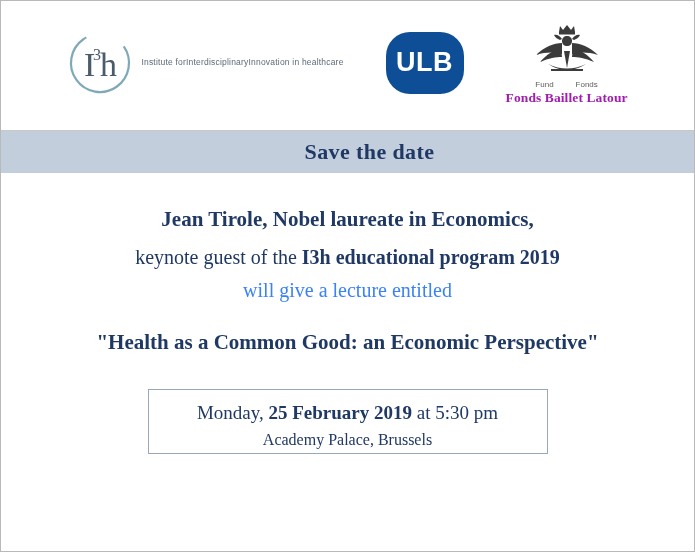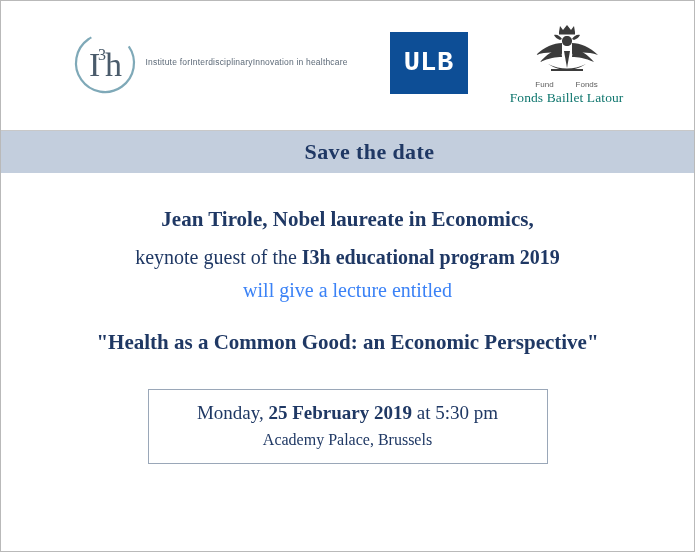--- a/index.html
+++ b/index.html
@@ -61,24 +61,25 @@
 
   
   .logo-ulb {
     width: 78px;
     height: 62px;
     background: #0d4e96;
     color: #ffffff;
     display: flex;
     align-items: center;
     justify-content: center;
-    font-family: Liberation Mono, monospace;
+    font-family: Liberation Sans, sans-serif;
     font-weight: bold;
     font-size: 27px;
     letter-spacing: .5px;
+    border-radius: 24px;
   }
 
   
   .logo-fbl {
     display: flex;
     flex-direction: column;
     align-items: center;
     gap: 1px;
   }
   .fbl-crest {
@@ -91,22 +92,22 @@
     align-items: baseline;
     gap: 22px;
     font-family: "Liberation Sans", sans-serif;
   }
   .fbl-small {
     font-size: 8px;
     color: #5e5e5e;
   }
   .fbl-main {
     font-size: 13.5px;
-    font-weight: normal;
-    color: #0f766e;
+    font-weight: bold;
+    color: #a21caf;
     letter-spacing: .1px;
   }
 
   
   .banner {
     height: 42px;
     background: #c3cedd;
     display: flex;
     align-items: center;
     justify-content: center;
@@ -150,21 +151,21 @@
     font-weight: bold;
     color: #1f3864;
     margin-bottom: 34px;
   }
 
   .detail-box {
     width: 400px;
     margin: 0 auto;
     border: 1px solid #9aa7b8;
     box-sizing: border-box;
-    padding: 12px 10px 14px 10px;
+    padding: 12px 10px 4px 10px;
     color: #1f3864;
   }
   .detail-line1 {
     font-size: 19px;
     margin-bottom: 7px;
   }
   .detail-line1 b { font-weight: bold; }
   .detail-line2 {
     font-size: 16px;
   }

